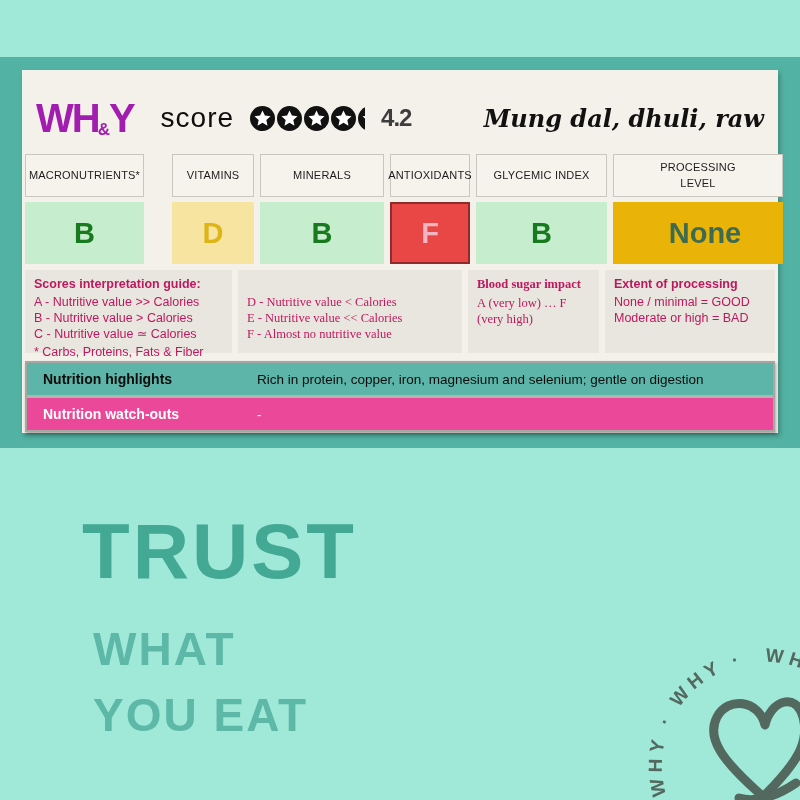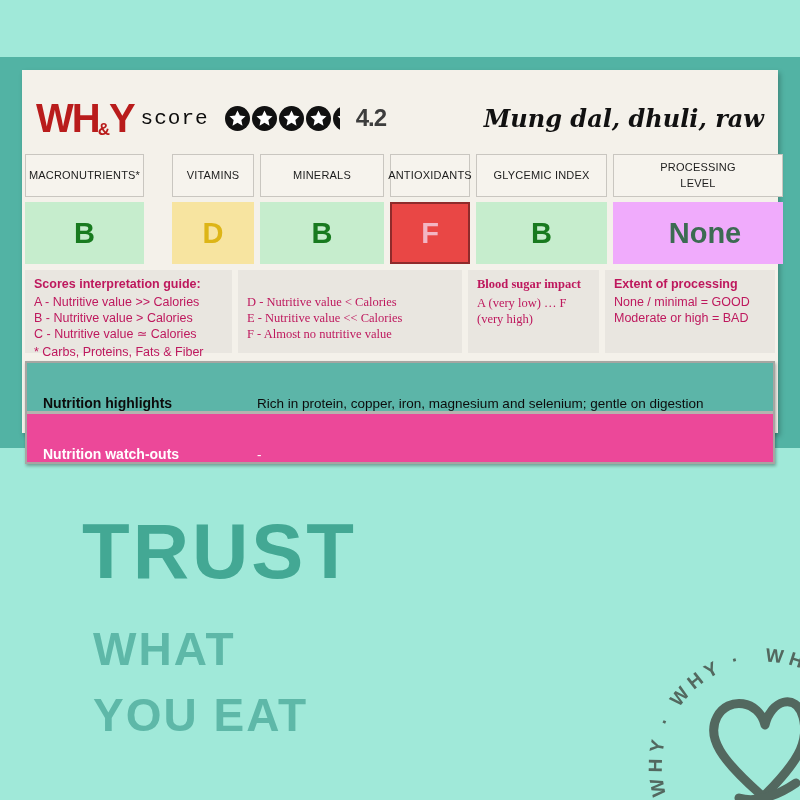--- a/index.html
+++ b/index.html
@@ -10,23 +10,23 @@
   }
   
   .band{position:absolute;left:0;top:57px;width:800px;height:391px;background:#52b3a4;}
   .card{
     position:absolute;left:22px;top:13px;width:756px;height:363px;
     background:#f4f1ea;box-shadow:2px 3px 5px rgba(0,0,0,.25);
     box-sizing:border-box;
   }
   
   .card-top{display:flex;align-items:center;padding:24px 10px 0 14px;height:48px;}
-  .brand{font-weight:800;font-size:40px;color:#b91c1c;letter-spacing:-2px;line-height:1;white-space:nowrap;}
+  .brand{font-weight:800;font-size:40px;color:#a21caf;letter-spacing:-2px;line-height:1;white-space:nowrap;}
   .brand .amp{font-size:17px;font-weight:800;letter-spacing:0;position:relative;top:3px;margin:0 -1px;}
-  .score-word{font-size:21px;color:#0d0d0d;margin-left:7px;font-weight:500;letter-spacing:1px;line-height:1;font-family:Liberation Mono, monospace;}
+  .score-word{font-size:28px;color:#0d0d0d;margin-left:27px;font-weight:500;letter-spacing:1px;line-height:1;}
   .stars{display:flex;align-items:center;gap:2px;margin-left:16px;}
   .stars svg{display:block;}
   .star-partial{display:inline-block;overflow:hidden;height:25px;}
   .rating{margin-left:16px;font-size:24px;font-weight:800;color:#3d3d3d;letter-spacing:-1px;}
   .product{
     margin-left:auto;font-family:"DejaVu Serif", serif;font-style:italic;font-weight:700;
     font-size:24px;color:#111;padding-right:4px;white-space:nowrap;
   }
   
   .cols{display:flex;gap:6px;padding:12px 3px 0 3px;}
@@ -54,21 +54,21 @@
   .gbox.b3{width:131px;font-family:Liberation Serif, serif;}
   .gbox.b4{width:170px;}
   .gbox .title{font-weight:700;margin-bottom:3px;}
   .gbox .line{line-height:16px;}
   .gbox .foot{margin-top:3px;}
   
   .rows-box{
     margin:8px 3px 0 3px;border:2px solid #a6a6a2;background:#b5b3af;
     display:flex;flex-direction:column;gap:3px;box-shadow:1px 2px 3px rgba(0,0,0,.3);
   }
-  .hrow{height:48px;display:flex;align-items:flex-end;}
+  .hrow{height:32px;display:flex;align-items:center;}
   .hrow .row-label{width:214px;padding-left:16px;font-weight:700;font-size:14px;flex:0 0 auto;}
   .hrow .row-text{font-size:13.5px;}
   .row-teal{background:#5cb5a8;color:#0c0c0c;}
   .row-orange{background:#ec4899;color:#ffffff;}
   
   .trust{position:absolute;left:82px;top:512px;font-size:78px;font-weight:800;color:#43a894;letter-spacing:3px;line-height:1;}
   .what{position:absolute;left:93px;top:626px;font-size:46px;font-weight:800;color:#5eb8a8;letter-spacing:2px;line-height:1;}
   .youeat{position:absolute;left:93px;top:692px;font-size:46px;font-weight:800;color:#5eb8a8;letter-spacing:2px;line-height:1;}
   .ring-logo{position:absolute;left:640px;top:640px;width:250px;height:250px;}
   .ring-logo text{
@@ -140,21 +140,21 @@
             <div class="hcell">ANTIOXIDANTS</div>
             <div class="gcell" style="background: rgb(233, 71, 69); color: rgb(242, 182, 195); border-color: rgb(143, 43, 43);">F</div>
           </div>
           <div class="col">
             <div class="hcell">GLYCEMIC INDEX</div>
             <div class="gcell" style="background: rgb(198, 237, 205); color: rgb(24, 122, 31);">B</div>
           </div>
           <div class="col">
             <div class="hcell">PROCESSING
 LEVEL</div>
-            <div class="gcell" style="background: #f0abfc; color: rgb(60, 107, 82); padding-left: 14px;">None</div>
+            <div class="gcell" style="background: #eab308; color: rgb(60, 107, 82); padding-left: 14px;">None</div>
           </div>
         </div>
 
       <div class="guides" id="guides">
           <div class="gbox b1">
             <div class="title">Scores interpretation guide:</div>
             <div class="line">A - Nutritive value &gt;&gt; Calories</div>
             <div class="line">B - Nutritive value &gt; Calories</div>
             <div class="line">C - Nutritive value ≃ Calories</div>
             <div class="foot">* Carbs, Proteins, Fats &amp; Fiber</div>

